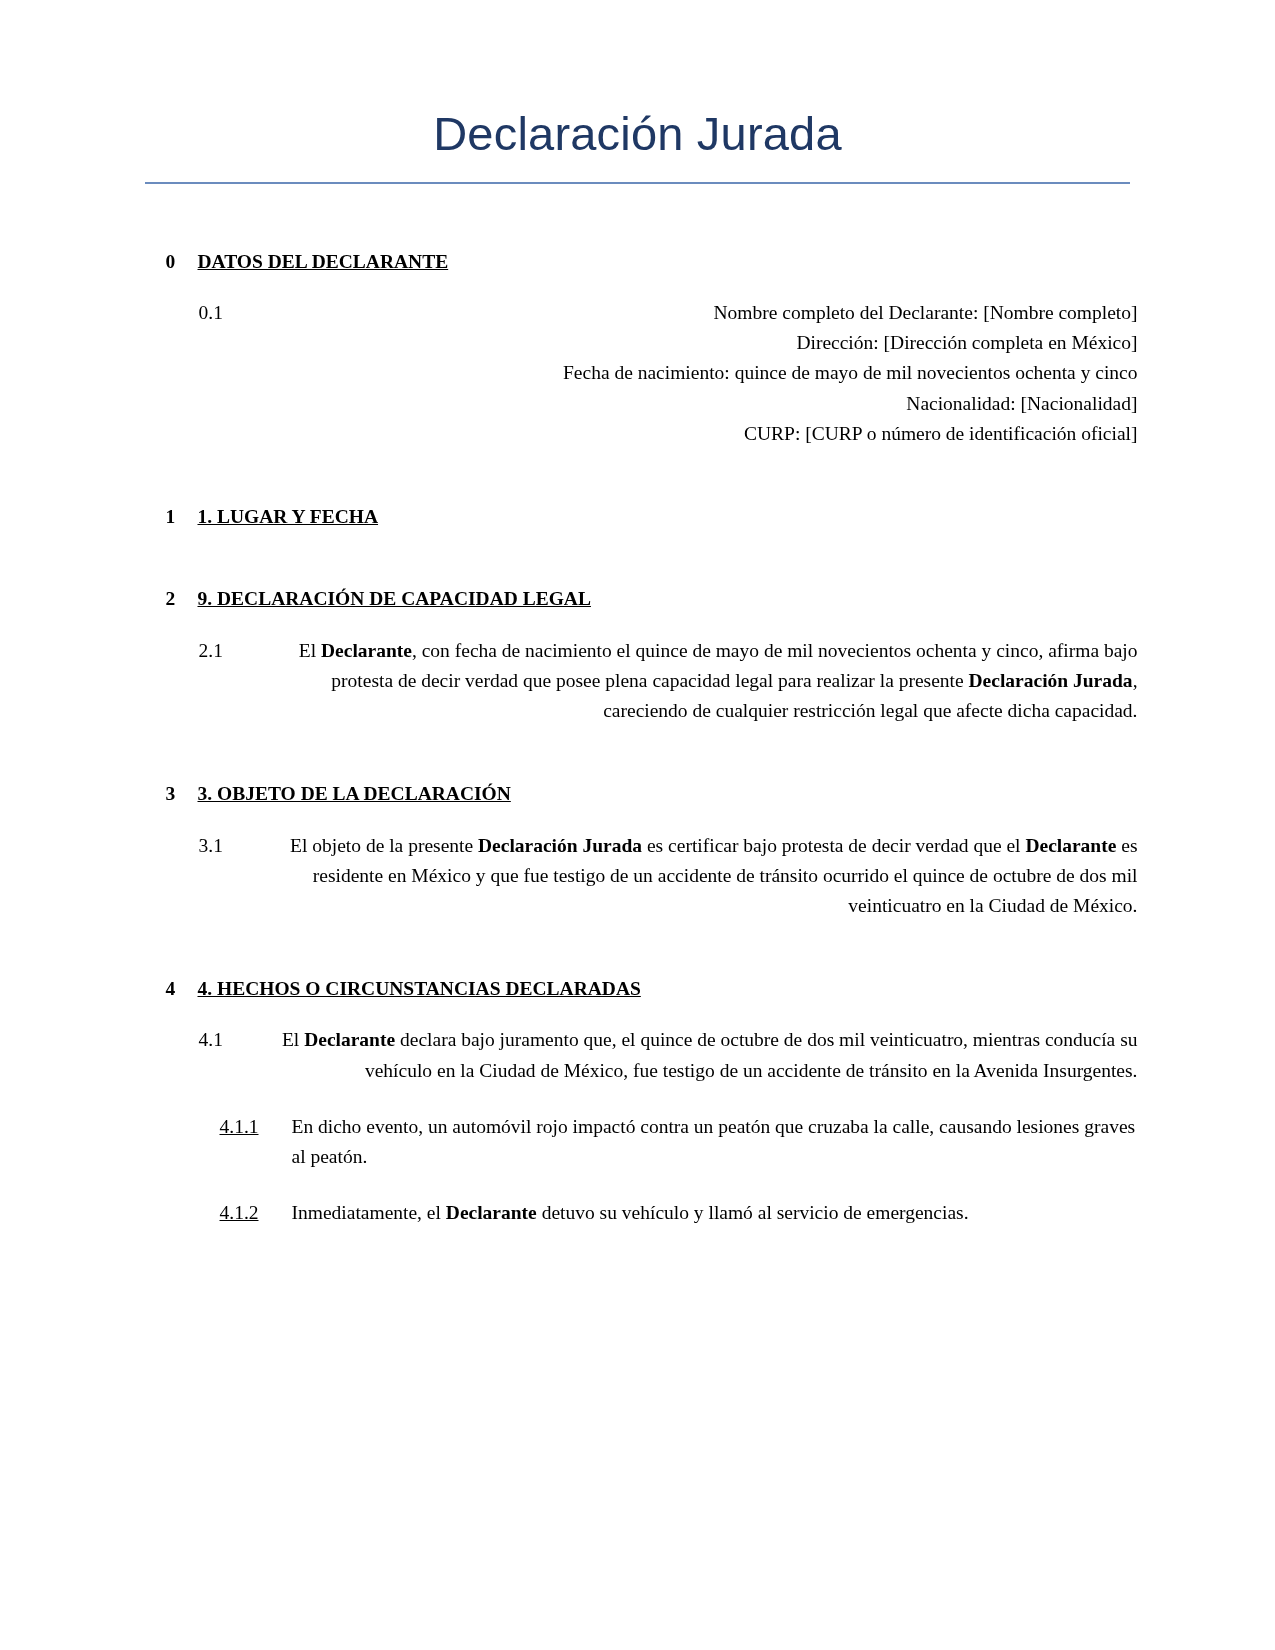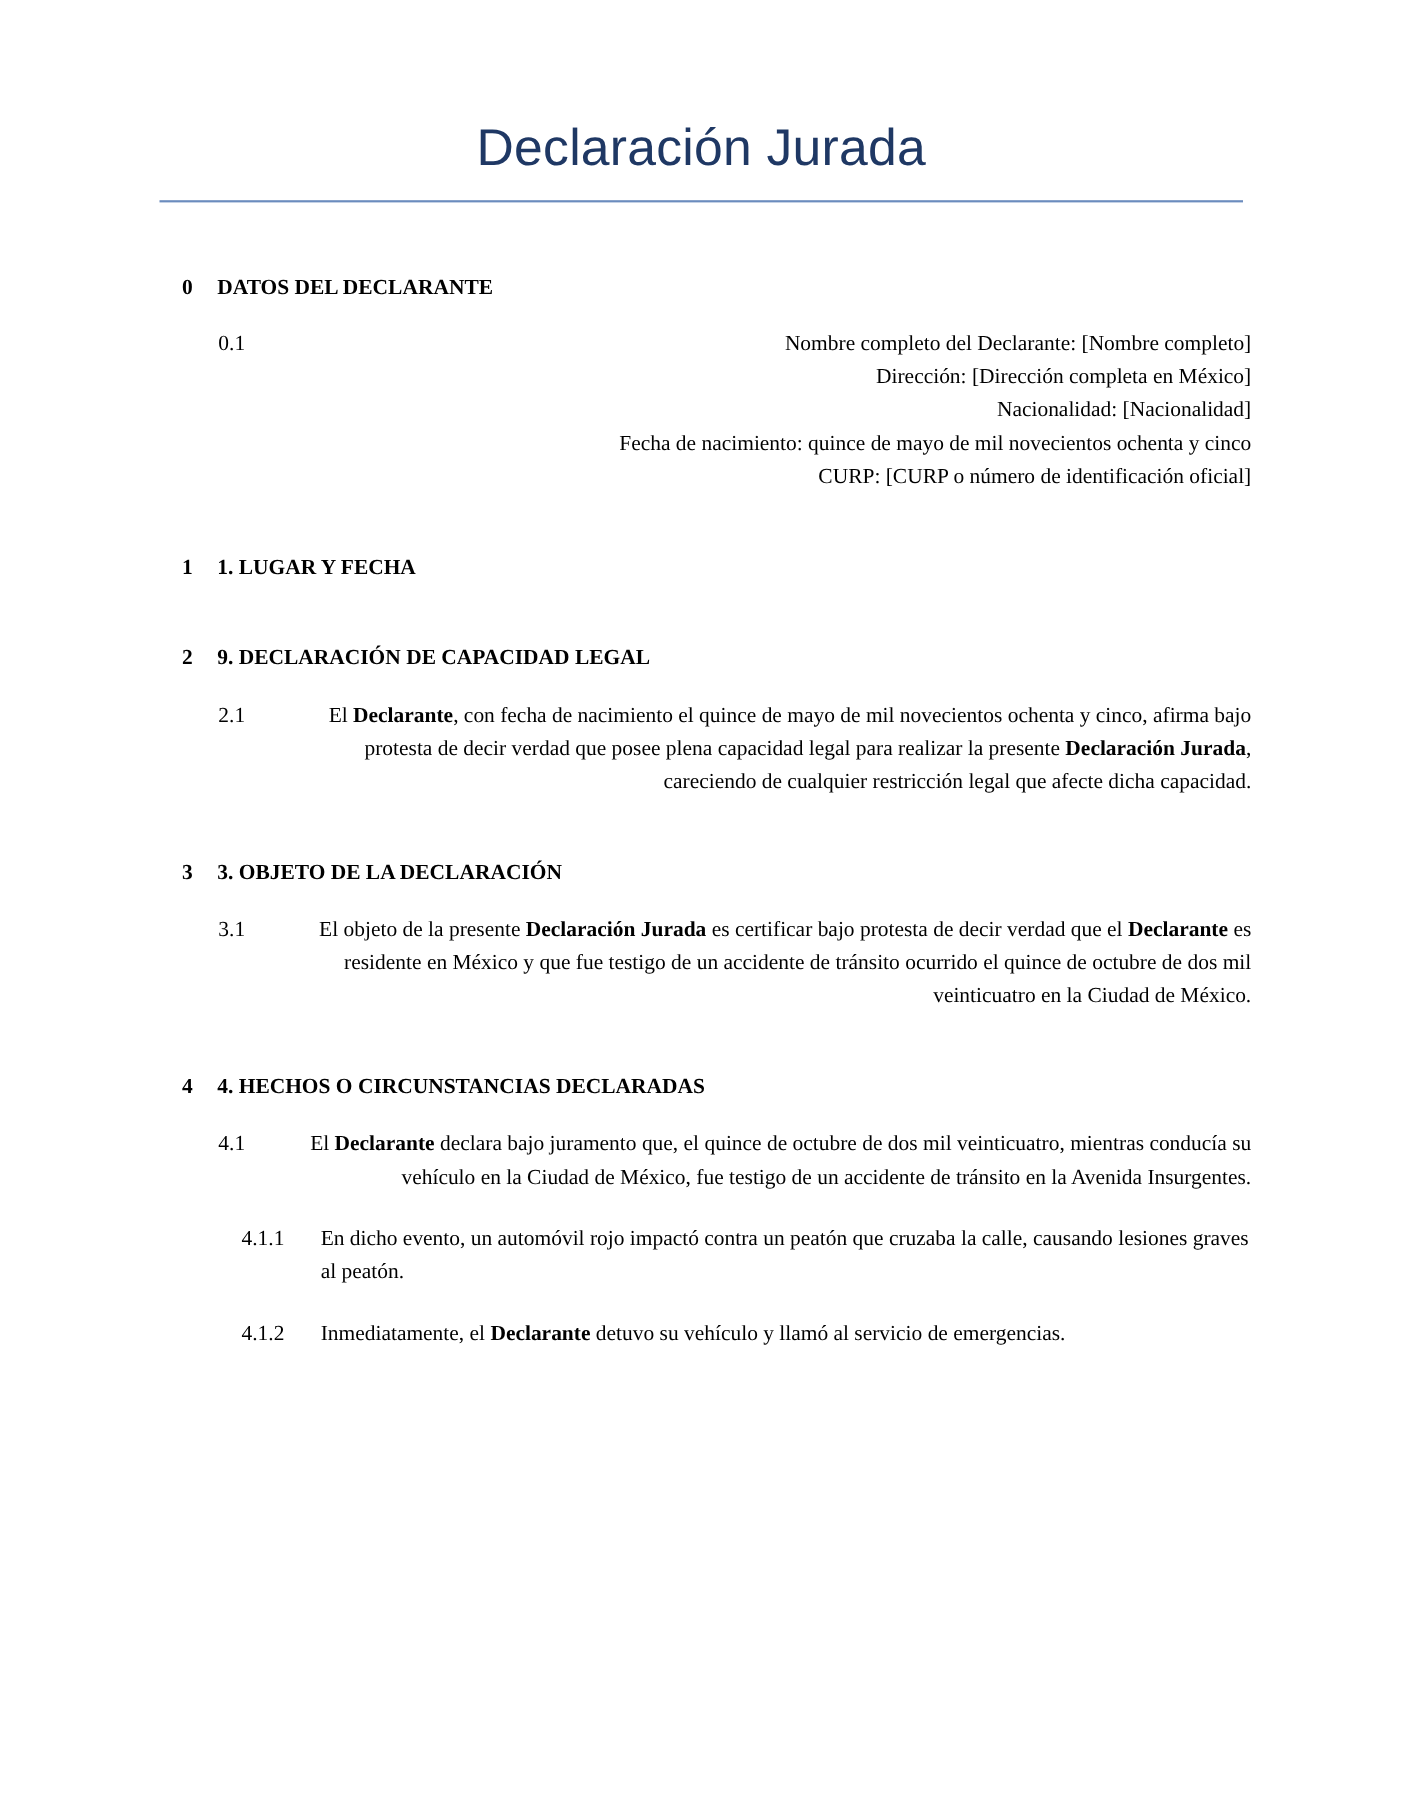--- a/index.html
+++ b/index.html
@@ -59,21 +59,21 @@
     margin-top: 54px;
   }
   .sec.first { margin-top: 64px; }
   .sec .num {
     width: 46px;
     flex: 0 0 46px;
     text-align: left;
     padding-left: 14px;
     box-sizing: border-box;
   }
-  .sec .txt { flex: 1 1 auto; }
+  .sec .txt { flex: 1 1 auto; text-decoration: underline; }
 
   
   .para {
     display: flex;
     align-items: flex-start;
     font-size: 19.5px;
     line-height: 1.55;
     margin-top: 22px;
     margin-left: 47px;
   }
@@ -95,20 +95,21 @@
     align-items: flex-start;
     font-size: 19.5px;
     line-height: 1.55;
     margin-top: 26px;
     padding-left: 68px;
   }
   .subpara .num {
     width: 72px;
     flex: 0 0 72px;
     box-sizing: border-box;
+    text-decoration: underline;
   }
   .subpara .txt { flex: 1 1 auto; }
 
   b, .b { font-weight: bold; }
 </style>
 </head>
 <body>
 
 <div class="page">
 
@@ -121,22 +122,22 @@
 
     <div class="sec first">
       <span class="num">0</span>
       <span class="txt">DATOS DEL DECLARANTE</span>
     </div>
     <div class="para">
       <span class="num">0.1</span>
       <span class="txt">
         <span class="line">Nombre completo del Declarante: [Nombre completo]</span>
         <span class="line">Dirección: [Dirección completa en México]</span>
+        <span class="line">Fecha de nacimiento: quince de mayo de mil novecientos ochenta y cinco</span>
         <span class="line">Nacionalidad: [Nacionalidad]</span>
-        <span class="line">Fecha de nacimiento: quince de mayo de mil novecientos ochenta y cinco</span>
         <span class="line">CURP: [CURP o número de identificación oficial]</span>
       </span>
     </div>
 
     <div class="sec">
       <span class="num">1</span>
       <span class="txt">1. LUGAR Y FECHA</span>
     </div>
 
     <div class="sec">

